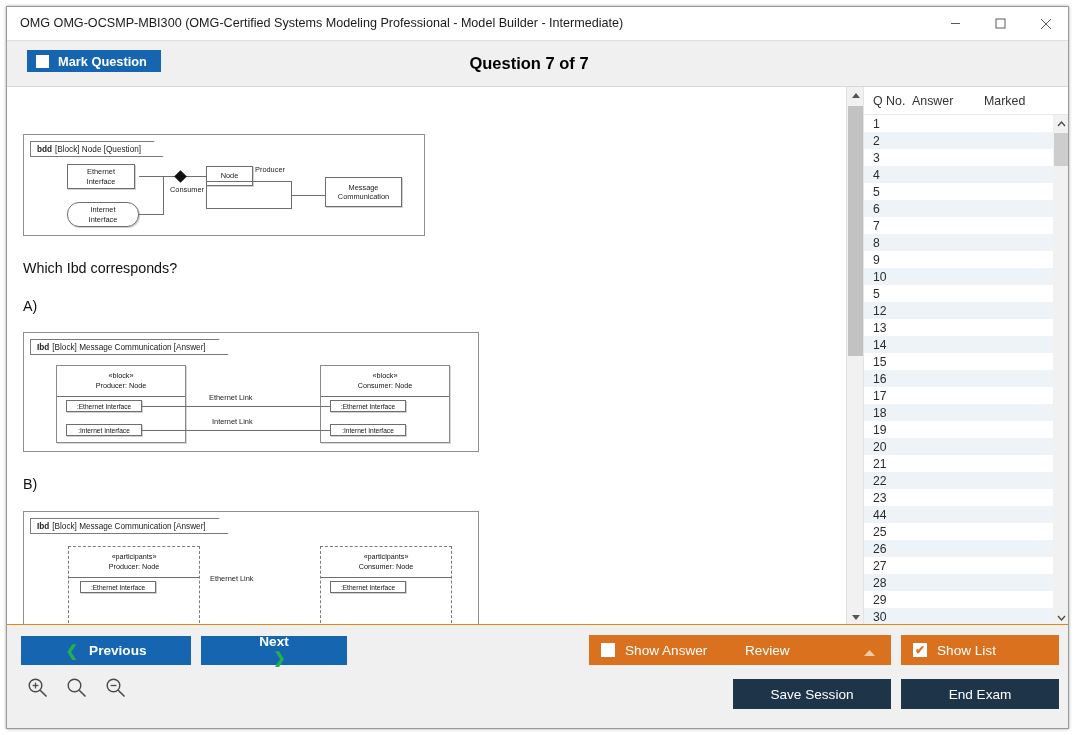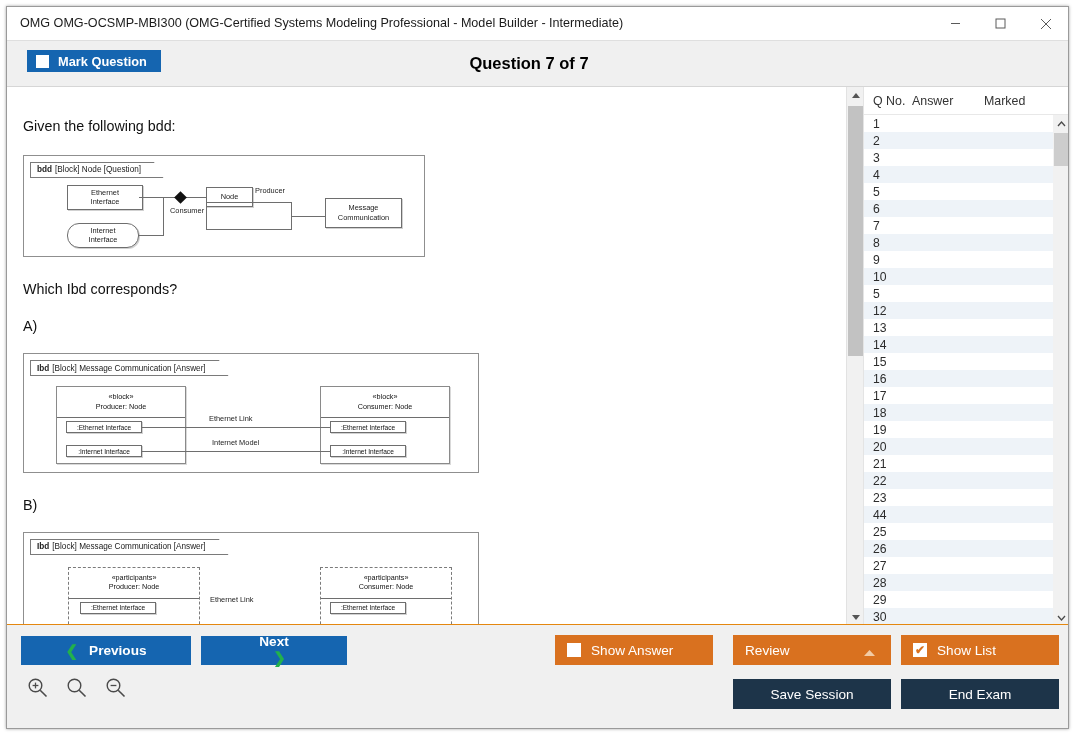--- a/index.html
+++ b/index.html
@@ -180,21 +180,21 @@
   .btn-next .chev { margin-left: 11px; }
 
   .btn-orange {
     position: absolute; top: 10px; height: 30px;
     background: #d9711f; color: #ffffff; border: none;
     font-size: 13.6px;
     display: flex; align-items: center;
     cursor: pointer;
     font-family: "Liberation Sans", sans-serif;
   }
-  .btn-show-answer { left: 548px; width: 158px; padding-left: 12px; }
+  .btn-show-answer { left: 582px; width: 158px; padding-left: 12px; }
   .btn-review { left: 726px; width: 158px; padding-left: 12px; }
   .btn-show-list { left: 894px; width: 158px; padding-left: 12px; }
   .btn-orange .cbx2 {
     width: 14px; height: 14px; background: #ffffff;
     margin-right: 10px; flex: none;
     display: flex; align-items: center; justify-content: center;
   }
   .btn-orange .cbx2 .tick {
     color: #d9711f; font-size: 12px; font-weight: bold; line-height: 1;
   }
@@ -309,29 +309,28 @@
     <div class="mark-btn">
       <span class="cbx"></span>
       <span>Mark Question</span>
     </div>
   </div>
 
   <div class="content">
     <div class="content-inner">
 
       <div style="height:17px"></div>
-      <div class="ptext">Given the following bdd:</div>
 
       <div class="dgm" style="margin-top:18px; width:402px; height:102px;">
         <div class="dgm-tab">
           <b>bdd</b>
           <span>[Block] Node [Question]</span>
         </div>
 
-        <div class="box" style="left:43px; top:29px; width:76px; height:25px; white-space:pre;">Ethernet
+        <div class="box" style="left:43px; top:29px; width:68px; height:25px; white-space:pre;">Ethernet
 Interface</div>
         <div class="box" style="left:43px; top:67px; width:72px; height:25px; white-space:pre;border-radius:12px;">Internet
 Interface</div>
         <div class="box" style="left:182px; top:31px; width:47px; height:20px;">Node</div>
         <div class="box" style="left:182px; top:46px; width:86px; height:28px; background:transparent; box-shadow:none;"></div>
         <div class="box" style="left:301px; top:42px; width:77px; height:30px; white-space:pre;">Message
 Communication</div>
 
         <div class="ln" style="left:115px; top:41px; width:25px; height:1px;"></div>
         <div class="ln" style="left:115px; top:79px; width:25px; height:1px;"></div>
@@ -371,21 +370,21 @@
         </div>
 
         <div class="port" style="left:42px; top:67px; width:76px; height:12px;">:Ethernet Interface</div>
         <div class="port" style="left:42px; top:91px; width:76px; height:12px;">:Internet Interface</div>
         <div class="port" style="left:306px; top:67px; width:76px; height:12px;">:Ethernet Interface</div>
         <div class="port" style="left:306px; top:91px; width:76px; height:12px;">:Internet Interface</div>
 
         <div class="ln" style="left:118px; top:73px; width:188px; height:1px;"></div>
         <div class="ln" style="left:118px; top:97px; width:188px; height:1px;"></div>
         <div class="lbl" style="left:185px; top:60px;">Ethernet Link</div>
-        <div class="lbl" style="left:188px; top:84px;">Internet Model</div>
+        <div class="lbl" style="left:188px; top:84px;">Internet Link</div>
       </div>
 
       <div style="height:22px"></div>
       <div class="ptext">B)</div>
 
       <div class="dgm" style="margin-top:16px; width:456px; height:120px;">
         <div class="dgm-tab">
           <b>Ibd</b>
           <span>[Block] Message Communication [Answer]</span>
         </div>

